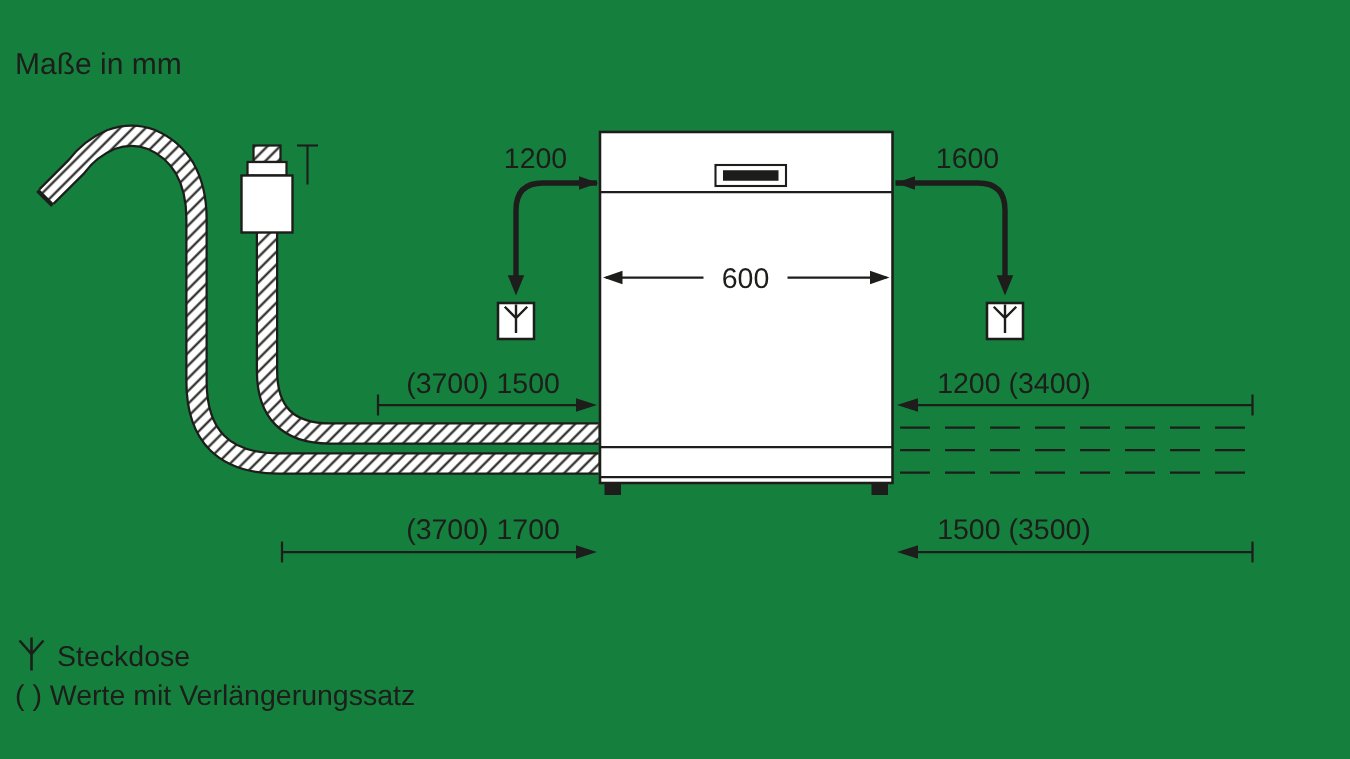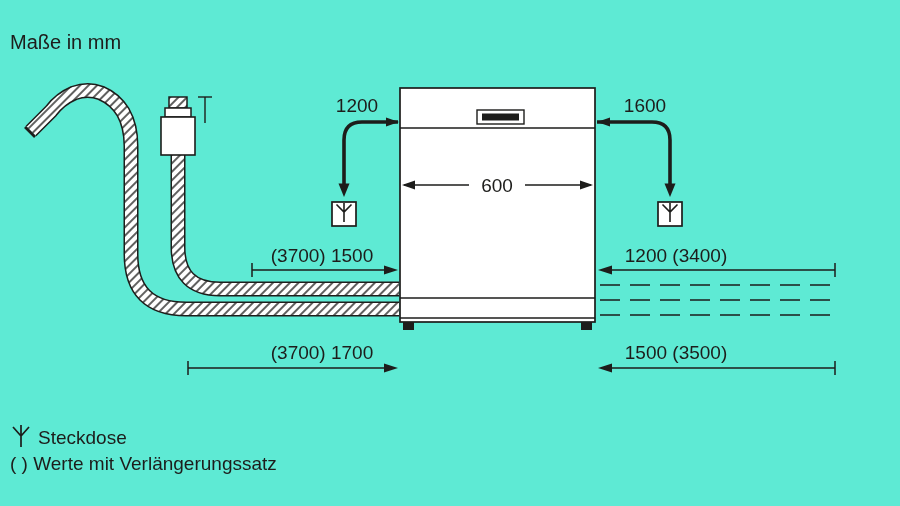--- a/index.html
+++ b/index.html
@@ -1,20 +1,20 @@
 <!DOCTYPE html>
 <html><head>
 <meta charset="utf-8">
 <style>
   html, body { margin: 0; padding: 0; background: #ffffff; }
   .stage {
     position: relative;
     width: 900px;
     height: 506px;
-    background: #5eead4;
+    background: #15803d;
     overflow: hidden;
     font-family: "Liberation Sans", sans-serif;
   }
   svg { display: block; }
   text {
     fill: #1d1d1b;
     font-family: "Liberation Sans", sans-serif;
   }
   .title-text { font-size: 20px; }
   .dim-text   { font-size: 19px; }

